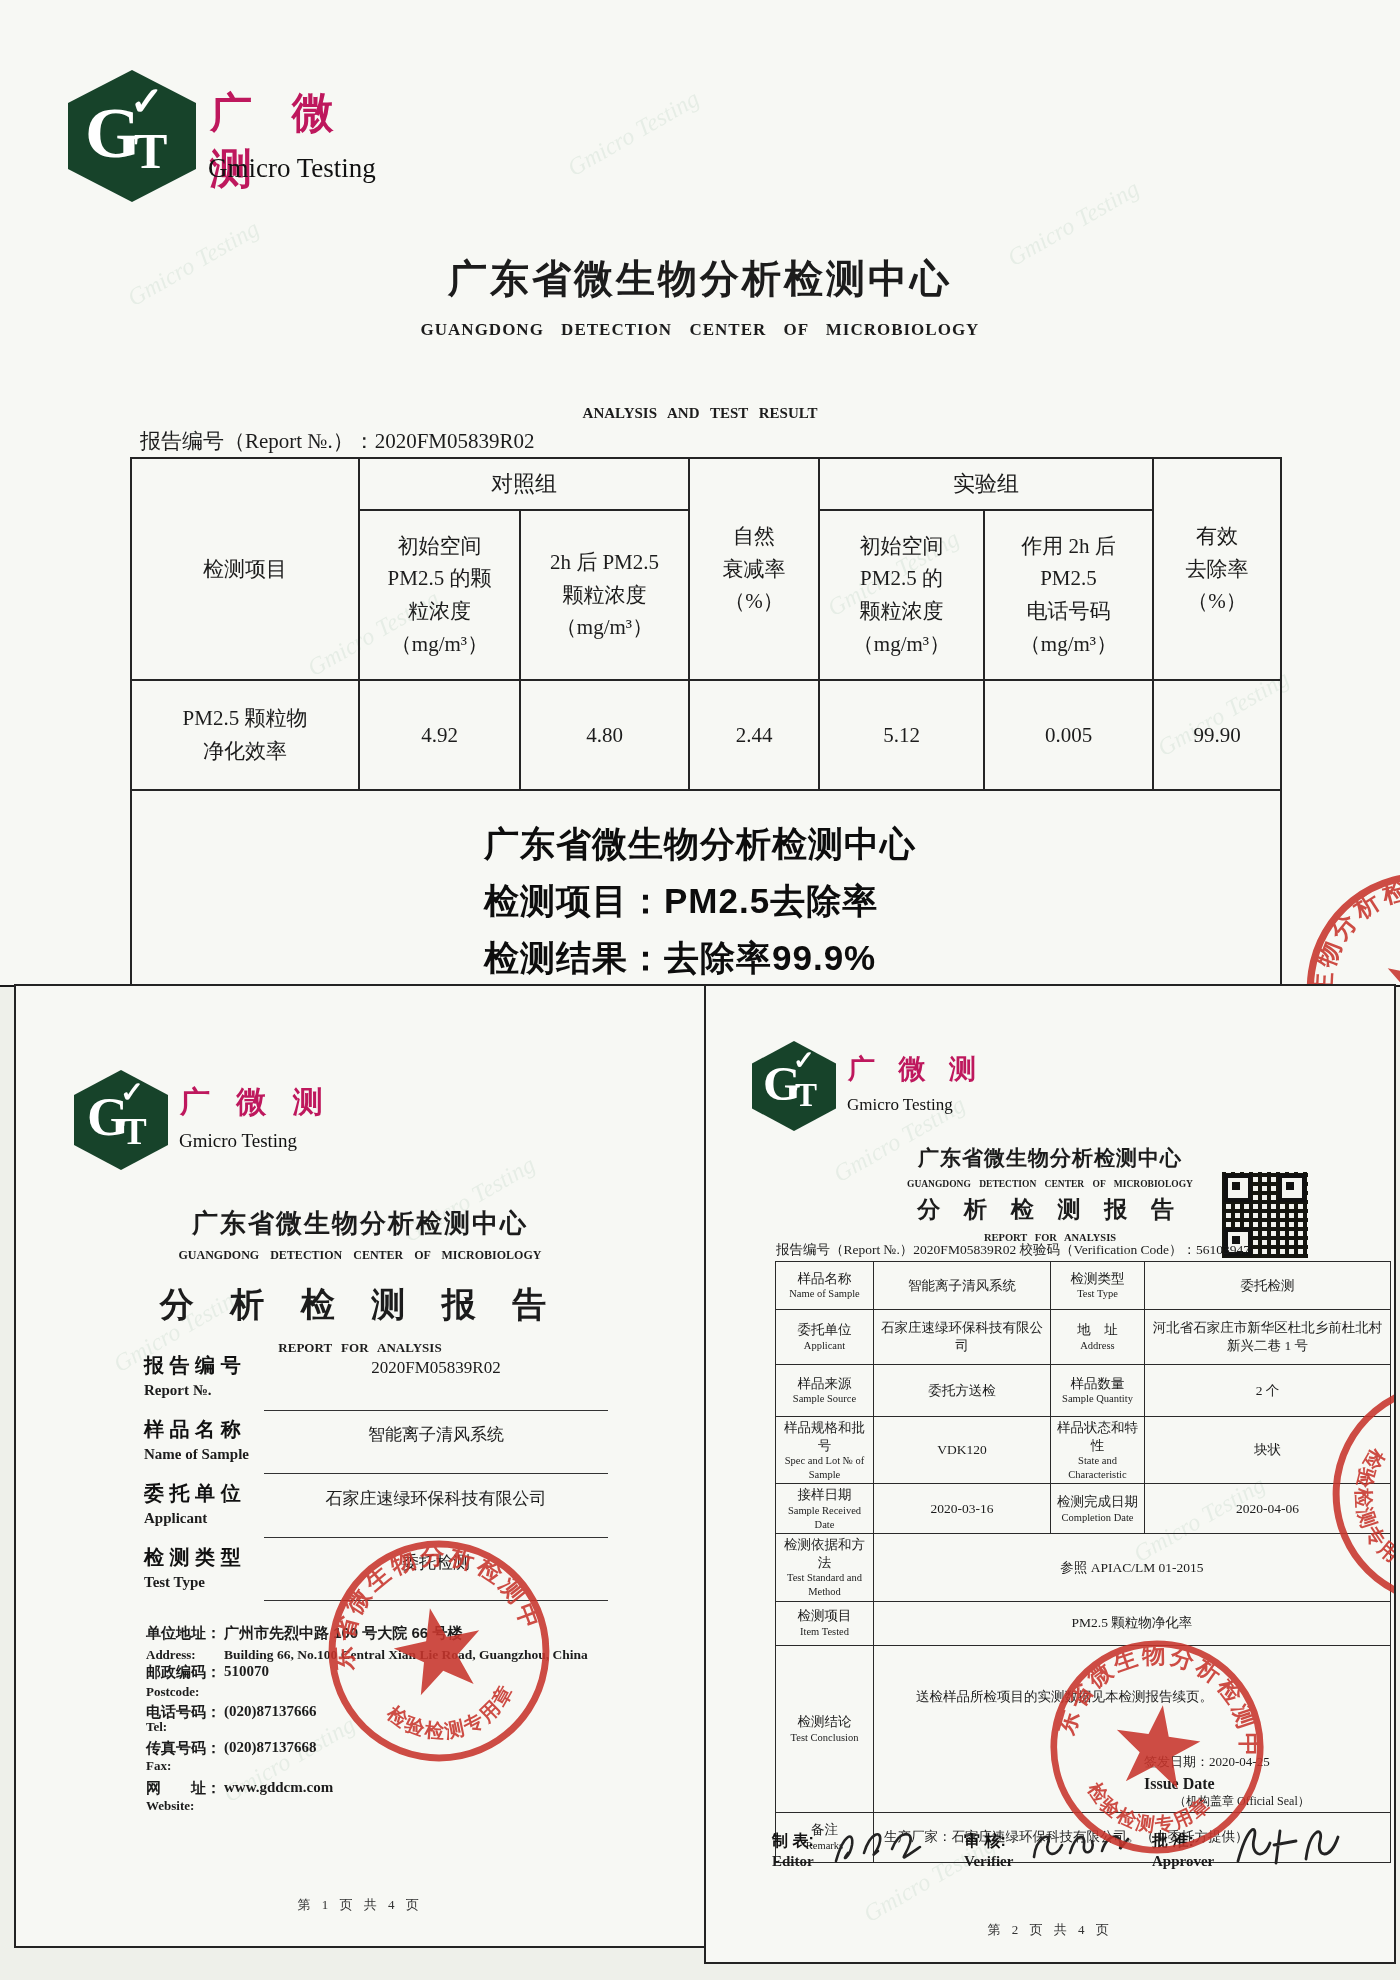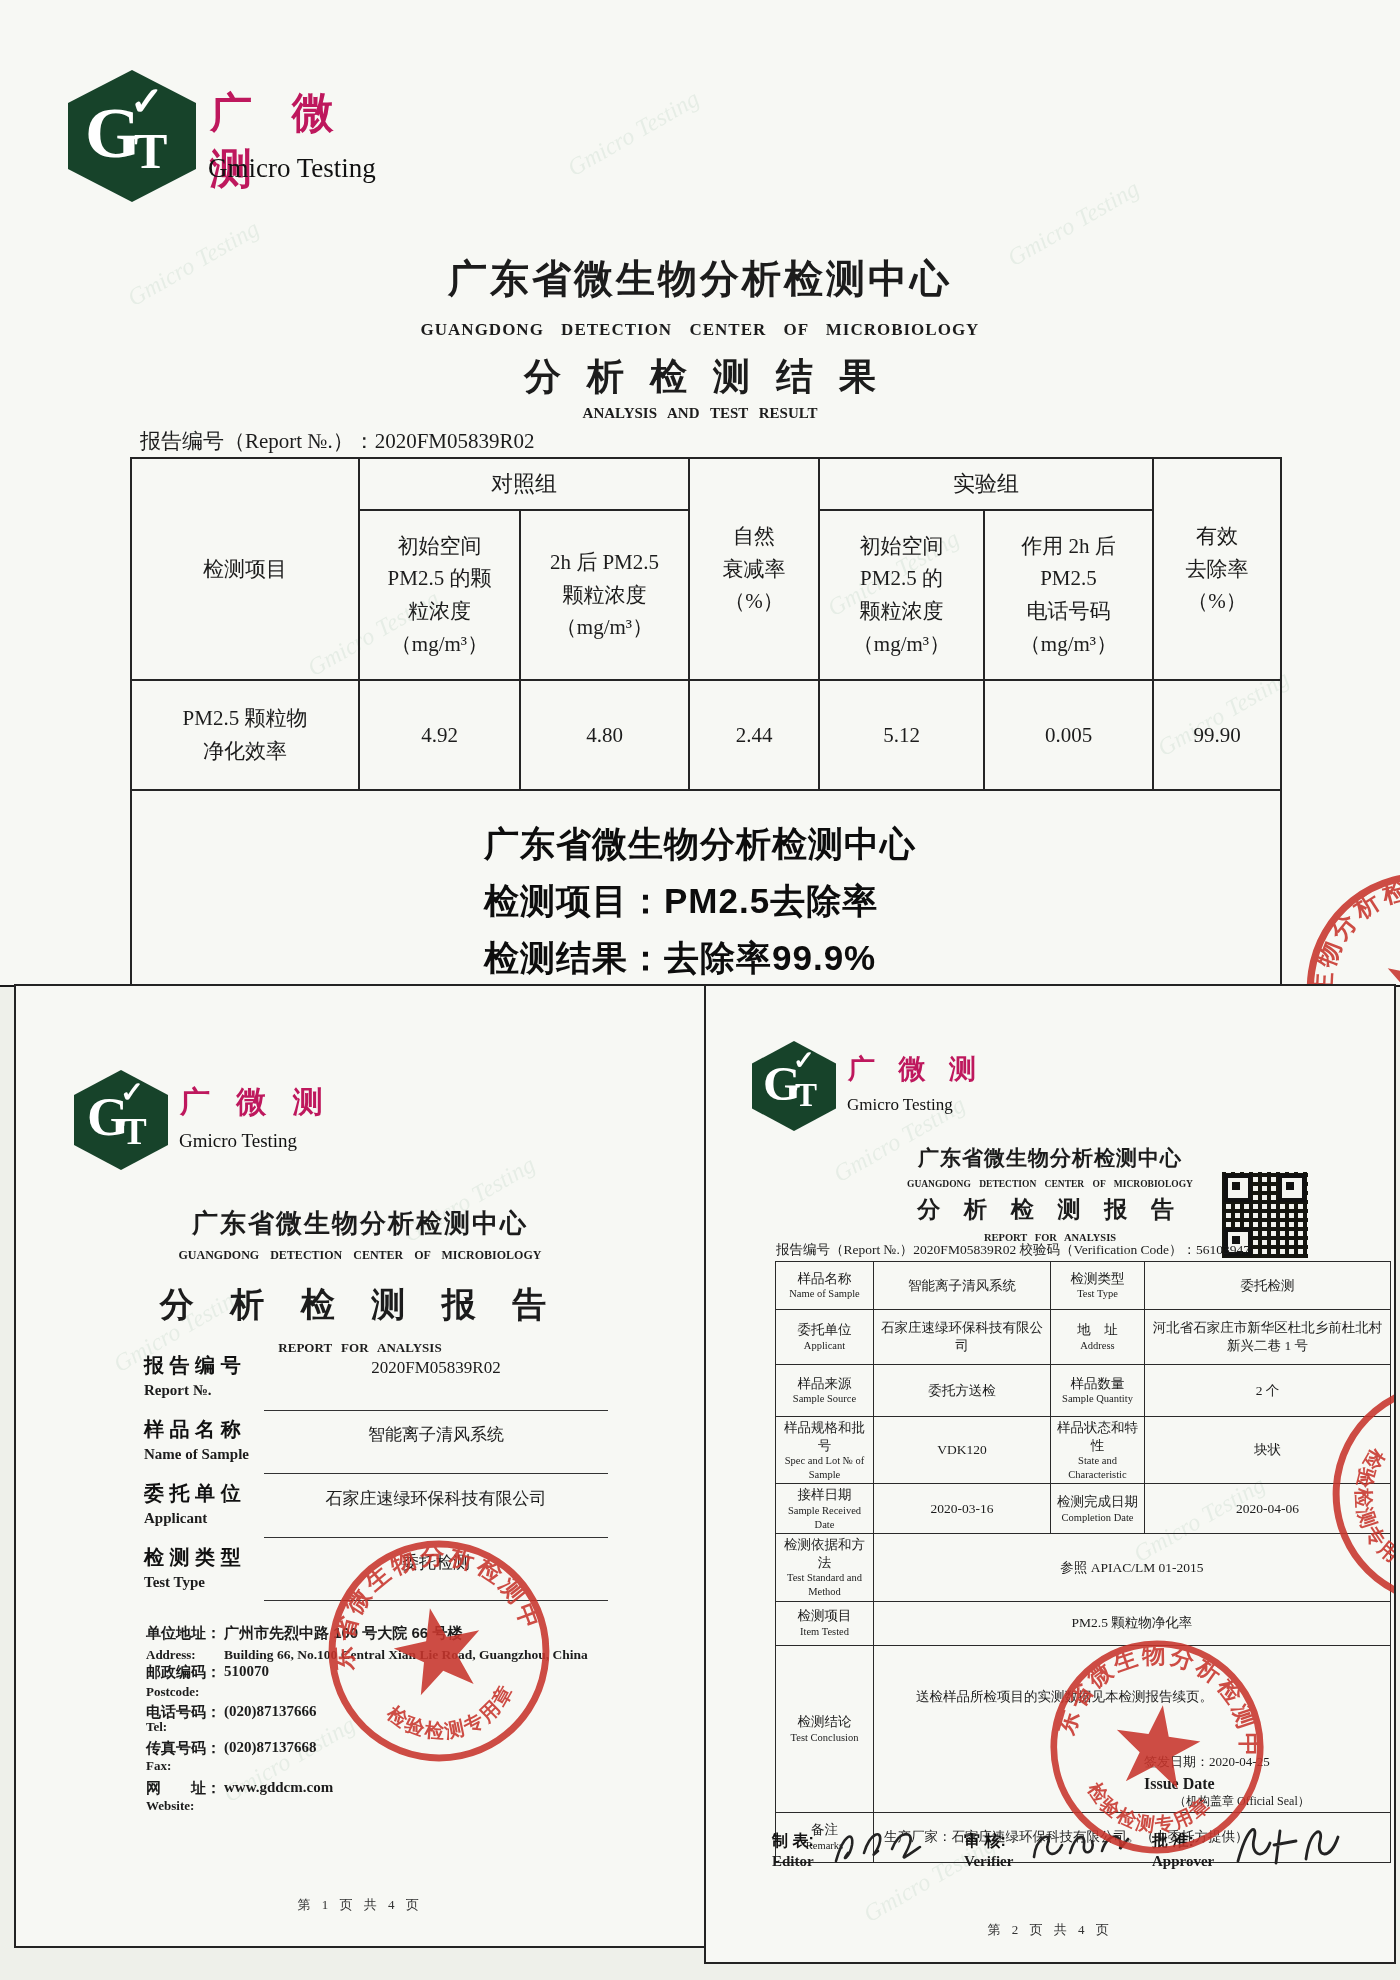--- a/index.html
+++ b/index.html
@@ -84,21 +84,20 @@
         <span class="g" style="left:17px;top:22px;font-size:72px">G</span>
         <span class="g" style="left:66px;top:52px;font-size:50px">T</span>
         <span class="g" style="left:62px;top:8px;font-size:40px">✓</span>
       </div>
       <div class="logo-cn" style="left:142px;top:20px;font-size:42px">广 微 测</div>
       <div class="logo-en" style="left:140px;top:88px;font-size:27px">Gmicro Testing</div>
     </div>
 
     <div class="abs ctr b serif" style="top:252px;font-size:39px;letter-spacing:3px">广东省微生物分析检测中心</div>
     <div class="abs ctr b serif" style="top:320px;font-size:17px;letter-spacing:1px;word-spacing:12px">GUANGDONG DETECTION CENTER OF MICROBIOLOGY</div>
-    <div class="abs ctr b serif" style="top:352px;font-size:37px;letter-spacing:26px;text-indent:26px">分析检测结果</div>
     <div class="abs ctr b serif" style="top:405px;font-size:15px;word-spacing:7px">ANALYSIS AND TEST RESULT</div>
     <div class="abs serif" style="left:140px;top:427px;font-size:21px">报告编号（Report №.）：2020FM05839R02</div>
 
     <table id="main-table">
       <colgroup>
           <col style="width:228px">
           <col style="width:161px">
           <col style="width:169px">
           <col style="width:130px">
           <col style="width:165px">

